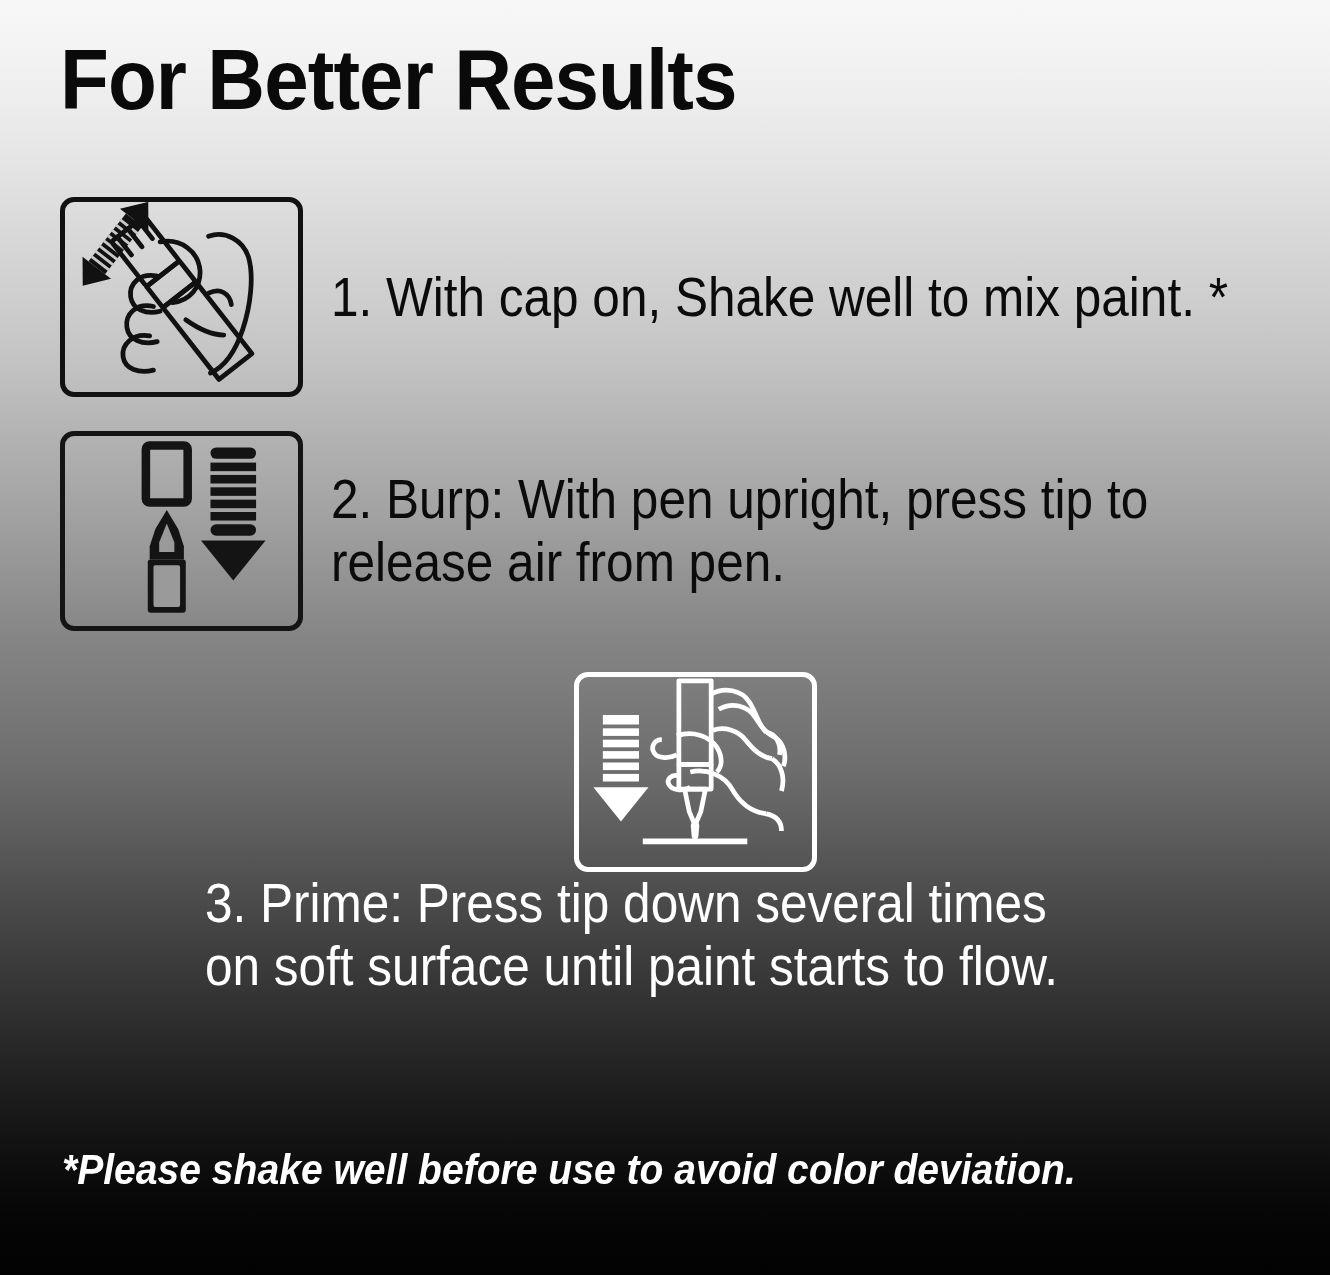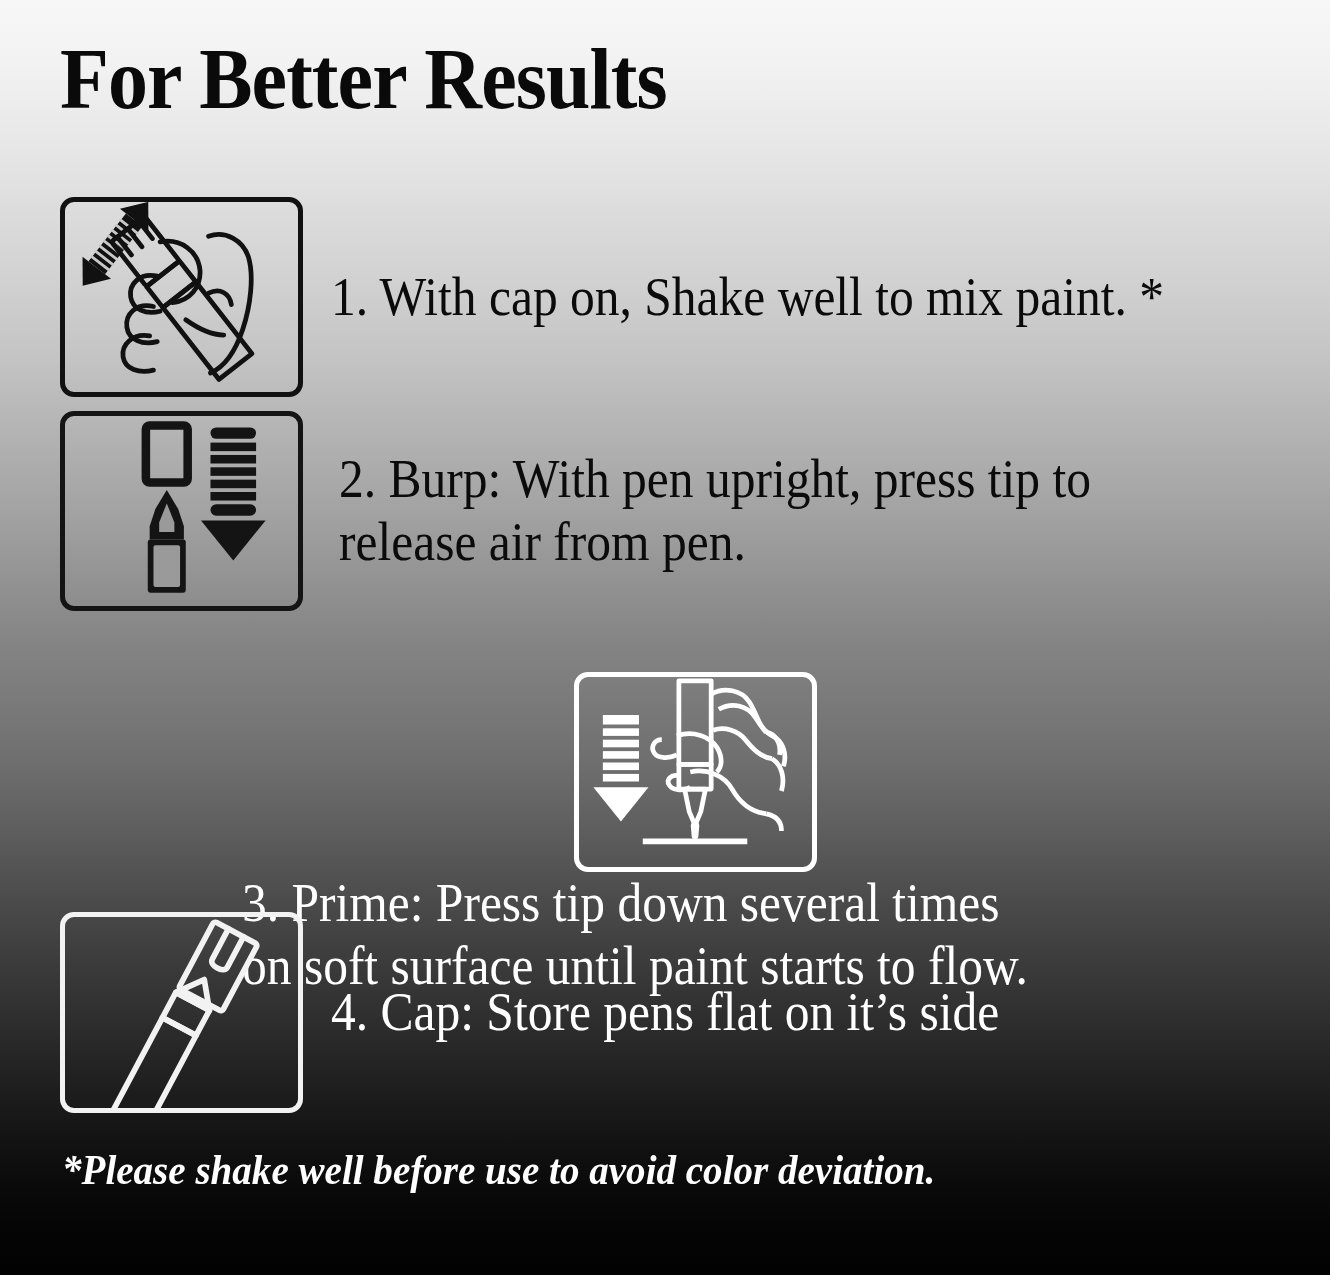--- a/index.html
+++ b/index.html
@@ -6,21 +6,21 @@
   html, body {
     margin: 0;
     padding: 0;
     background: #000;
   }
   #page {
     position: relative;
     width: 1330px;
     height: 1275px;
     overflow: hidden;
-    font-family: Liberation Serif, serif;
+    font-family: Liberation Sans, sans-serif;
     background: linear-gradient(to bottom,
         #f7f7f7 0%,
         #f2f2f2 5%,
         #e6e6e6 12%,
         #d9d9d9 18%,
         #cfcfcf 23%,
         #c4c4c4 28%,
         #b3b3b3 34%,
         #a3a3a3 40%,
         #949494 45%,
@@ -55,21 +55,21 @@
 
   
   .row {
     position: absolute;
     left: 0;
     width: 1330px;
     display: flex;
     align-items: center;
   }
   .row-1 { top: 197px; height: 200px; }
-  .row-2 { top: 411px; height: 200px; gap: 8px; }
+  .row-2 { top: 431px; height: 200px; }
   .row-3 { top: 672px; height: 200px; flex-direction: column; }
   .row-4 { top: 912px; height: 201px; }
 
   
   .icon-box {
     position: relative;
     margin-left: 60px;
     width: 243px;
     height: 100%;
     box-sizing: border-box;
@@ -226,36 +226,16 @@
           <path d="M 206 64 C 214 70 218 82 214 94"></path>
           <path d="M 202 86 C 212 92 216 106 212 120"></path>
           <path d="M 196 144 C 206 146 212 152 212 162"></path>
         </g>
       </svg>
     </div>
     <div class="instr white">3. Prime: Press tip down several times
 on soft surface until paint starts to flow.</div>
   </div>
 
-  <div class="row row-4">
-    <div class="icon-box light-ink-soft">
-      <svg viewBox="0 0 243 201" xmlns="http://www.w3.org/2000/svg" aria-hidden="true">
-        <g fill="none" stroke="#f2f2f2" stroke-width="6" stroke-linejoin="round" stroke-linecap="round">
-
-          <g transform="translate(160,52) rotate(28)">
-            <rect x="-26" y="-40" width="52" height="80" rx="3"></rect>
-            <path d="M -9 -40 L -9 -4 C -9 4 9 4 9 -4 L 9 -40"></path>
-          </g>
-
-          <g transform="translate(106,140) rotate(28)">
-            <path d="M -20 -58 L 0 -84 L 20 -58 Z"></path>
-            <rect x="-20" y="-58" width="40" height="30"></rect>
-            <rect x="-20" y="-28" width="40" height="110"></rect>
-          </g>
-        </g>
-      </svg>
-    </div>
-    <div class="instr white">4. Cap: Store pens flat on it’s side</div>
-  </div>
 
   <div class="footnote">*Please shake well before use to avoid color deviation.</div>
 
 </div>
 
 </body></html>

